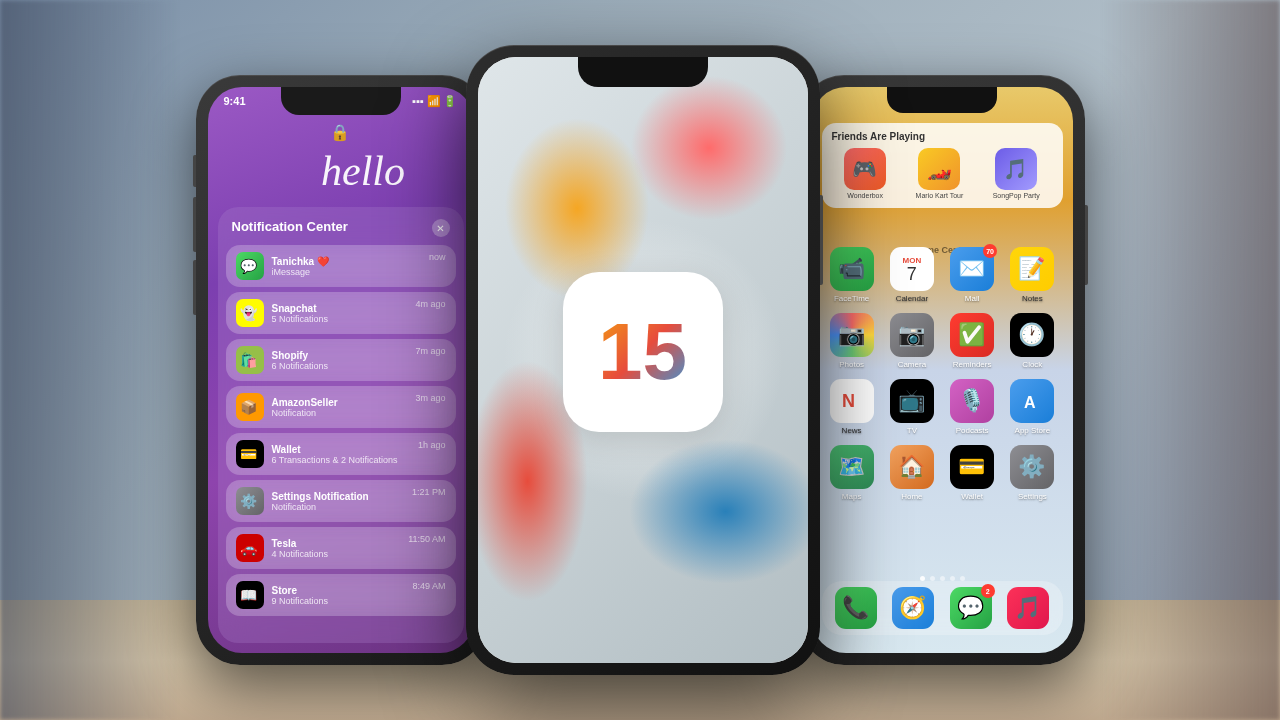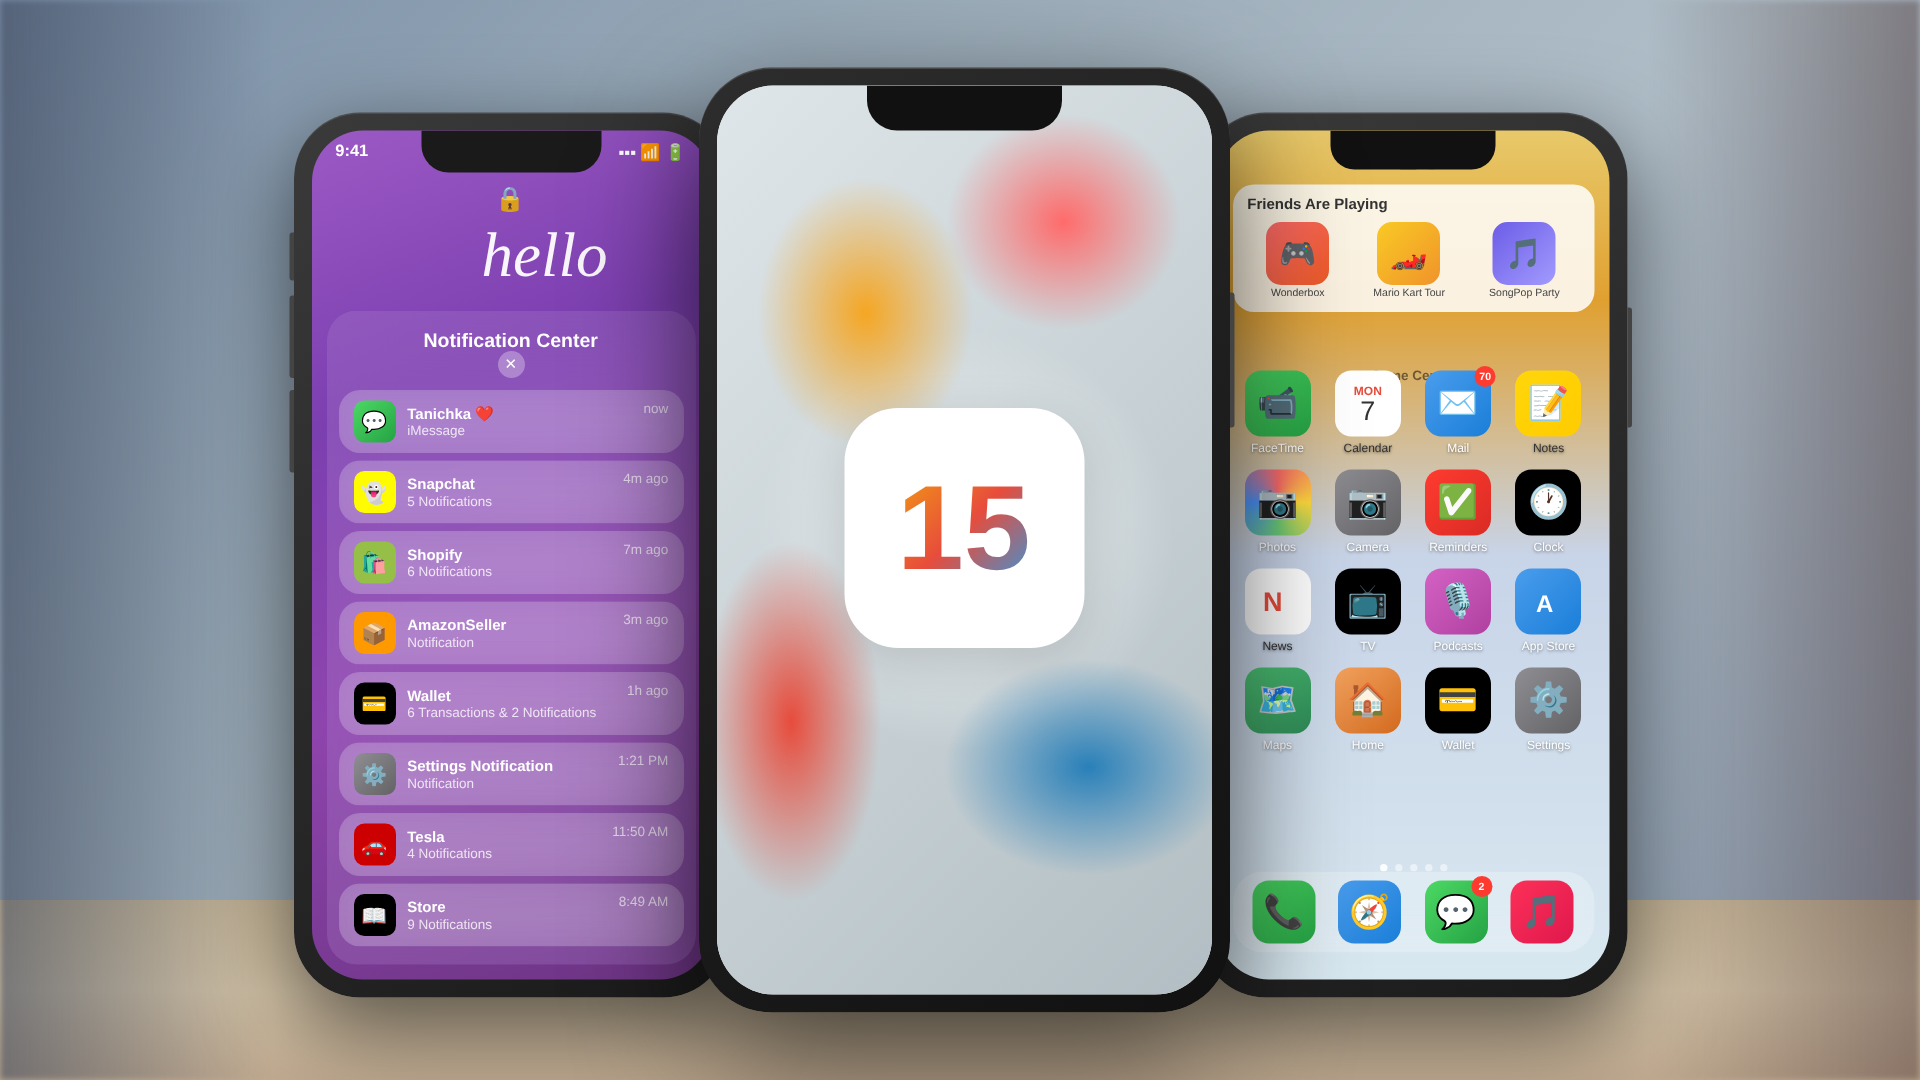--- a/index.html
+++ b/index.html
@@ -149,24 +149,22 @@
       bottom: 10px;
       background: rgba(180, 140, 210, 0.25);
       backdrop-filter: blur(20px);
       border-radius: 20px;
       padding: 10px 8px;
       overflow: hidden;
     }
 
     .notif-header {
       display: flex;
-      align-items: center;
       justify-content: space-between;
       padding: 2px 6px 8px 6px;
-      flex-direction: column;
     }
 
     .notif-title {
       font-size: 13px;
       font-weight: 600;
       color: white;
     }
 
     .notif-close {
       width: 18px;

